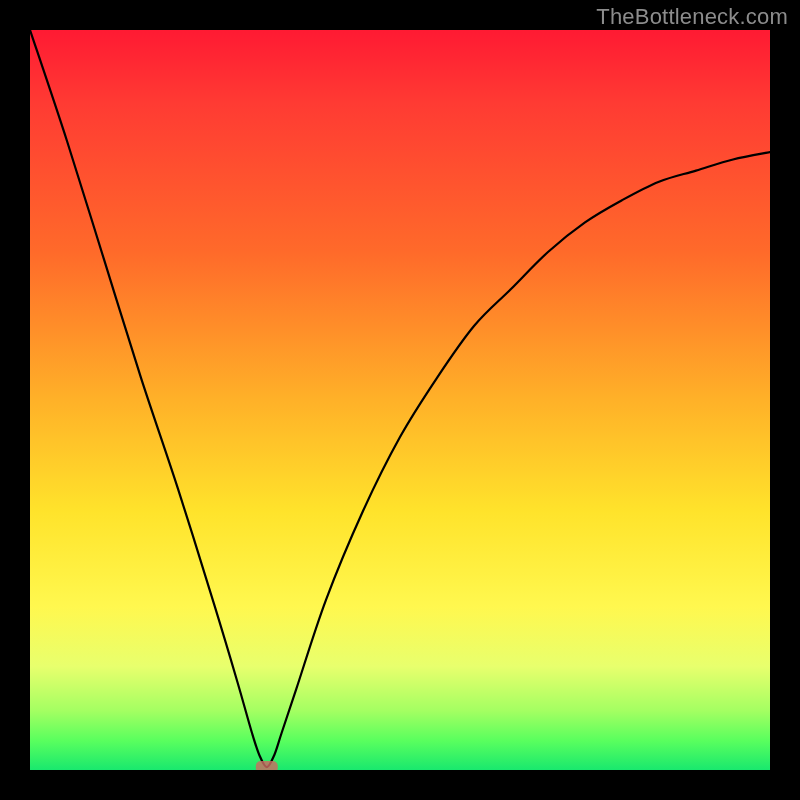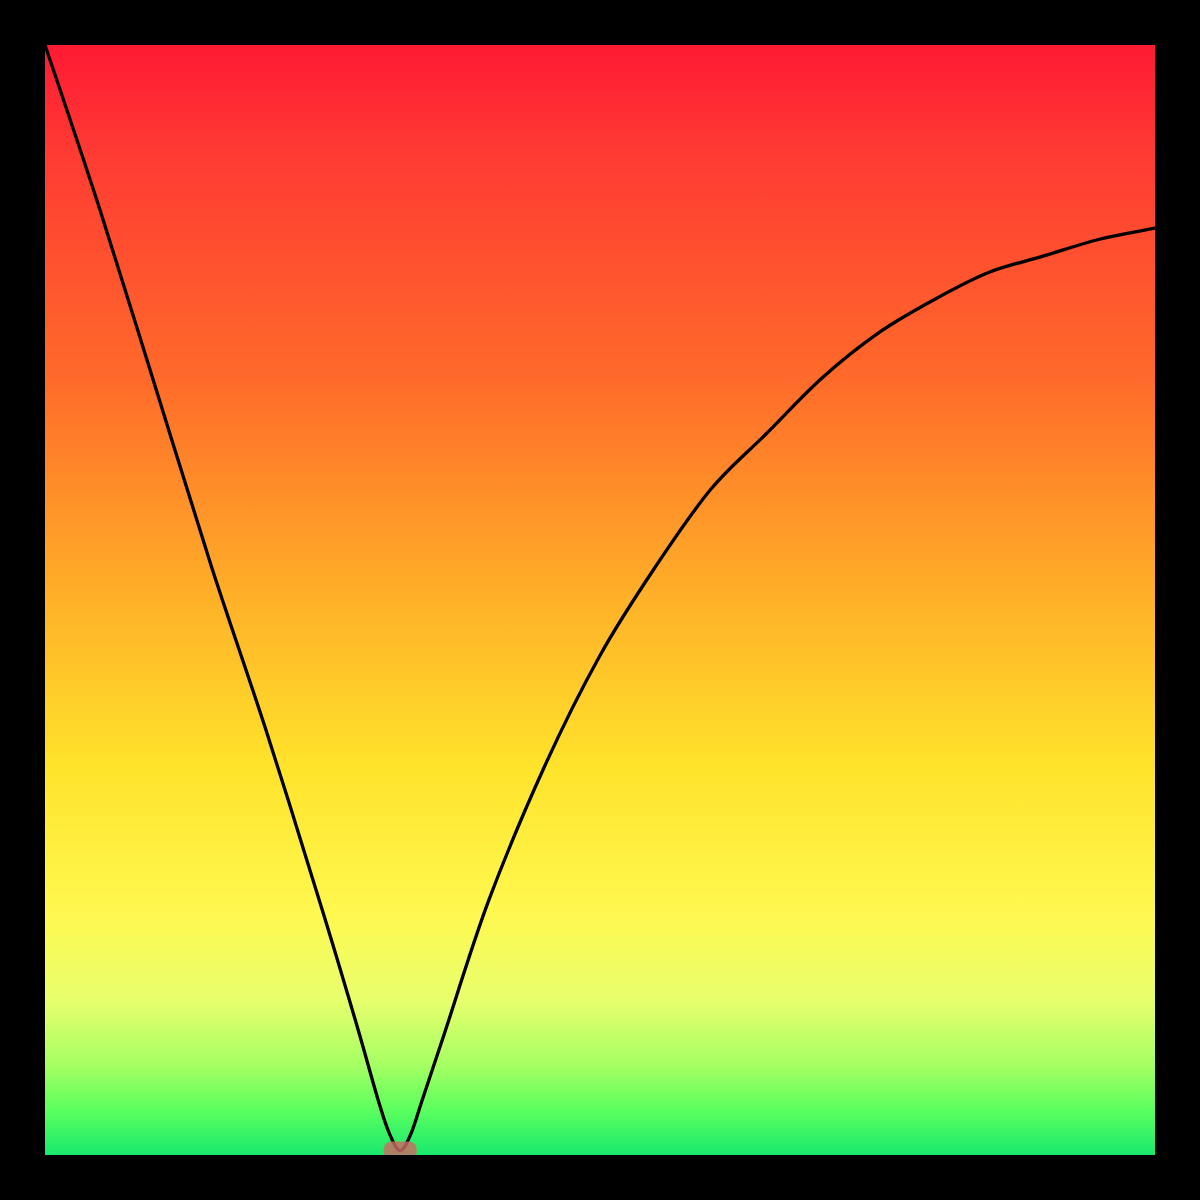--- a/index.html
+++ b/index.html
@@ -79,13 +79,14 @@
 
   <div class="plot-area">
     <div class="gradient-bg"></div>
 
     <svg class="curve-svg" viewBox="0 0 740 740" preserveAspectRatio="none">
       <path id="curve-path" class="curve-path" d="M 0.00 0.00 C 6.17 18.50, 24.67 72.77, 37.00 111.00 C 49.33 149.23, 61.67 189.93, 74.00 229.40 C 86.33 268.87, 98.67 309.57, 111.00 347.80 C 123.33 386.03, 135.67 420.57, 148.00 458.80 C 160.33 497.03, 175.13 545.13, 185.00 577.20 C 194.87 609.27, 201.03 630.23, 207.20 651.20 C 213.37 672.17, 218.30 690.67, 222.00 703.00 C 225.70 715.33, 226.93 719.53, 229.40 725.20 C 231.87 730.87, 234.33 737.04, 236.80 737.04 C 239.27 737.04, 241.73 730.87, 244.20 725.20 C 246.67 719.53, 247.90 714.10, 251.60 703.00 C 255.30 691.90, 259.00 680.80, 266.40 658.60 C 273.80 636.40, 284.90 599.40, 296.00 569.80 C 307.10 540.20, 320.67 508.13, 333.00 481.00 C 345.33 453.87, 357.67 429.20, 370.00 407.00 C 382.33 384.80, 394.67 366.30, 407.00 347.80 C 419.33 329.30, 431.67 310.80, 444.00 296.00 C 456.33 281.20, 468.67 271.33, 481.00 259.00 C 493.33 246.67, 505.67 233.10, 518.00 222.00 C 530.33 210.90, 542.67 201.03, 555.00 192.40 C 567.33 183.77, 579.67 176.98, 592.00 170.20 C 604.33 163.42, 616.67 156.63, 629.00 151.70 C 641.33 146.77, 653.67 144.30, 666.00 140.60 C 678.33 136.90, 690.67 132.58, 703.00 129.50 C 715.33 126.42, 733.83 123.33, 740.00 122.10"></path>
       <rect id="marker-rect" class="marker" rx="5" ry="5" x="225.80" y="731.04" width="22" height="12" fill="#cc6b62"></rect>
     </svg>
   </div>
 
+  <div class="watermark">TheBottleneck.com</div>
 </div>
 
 </body></html>

